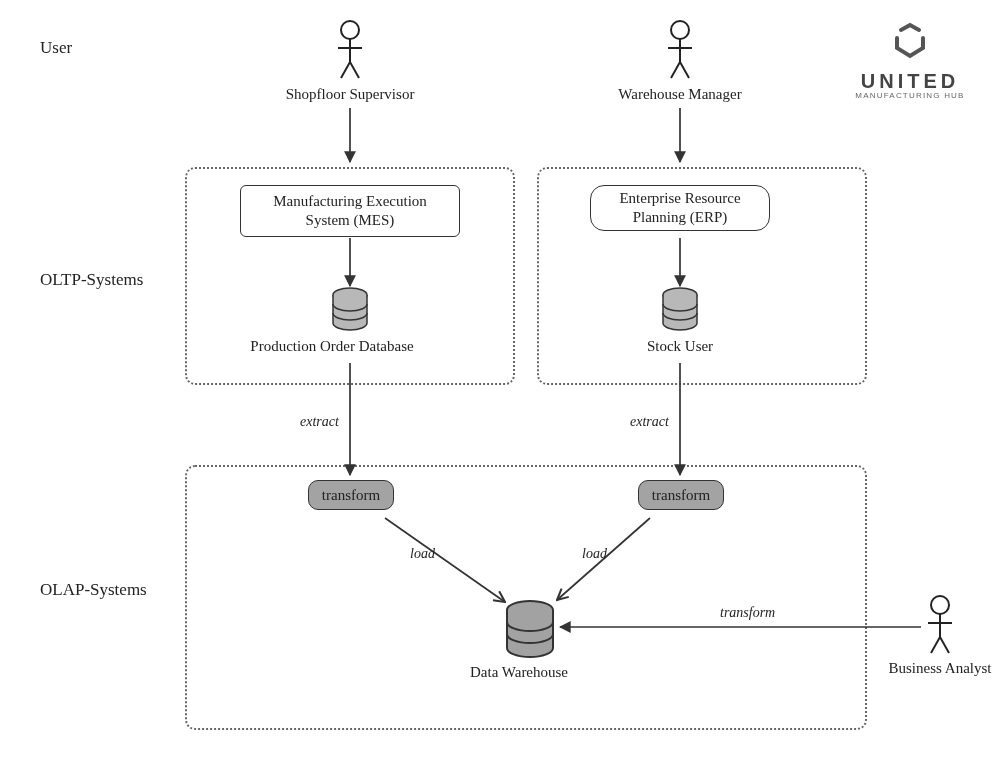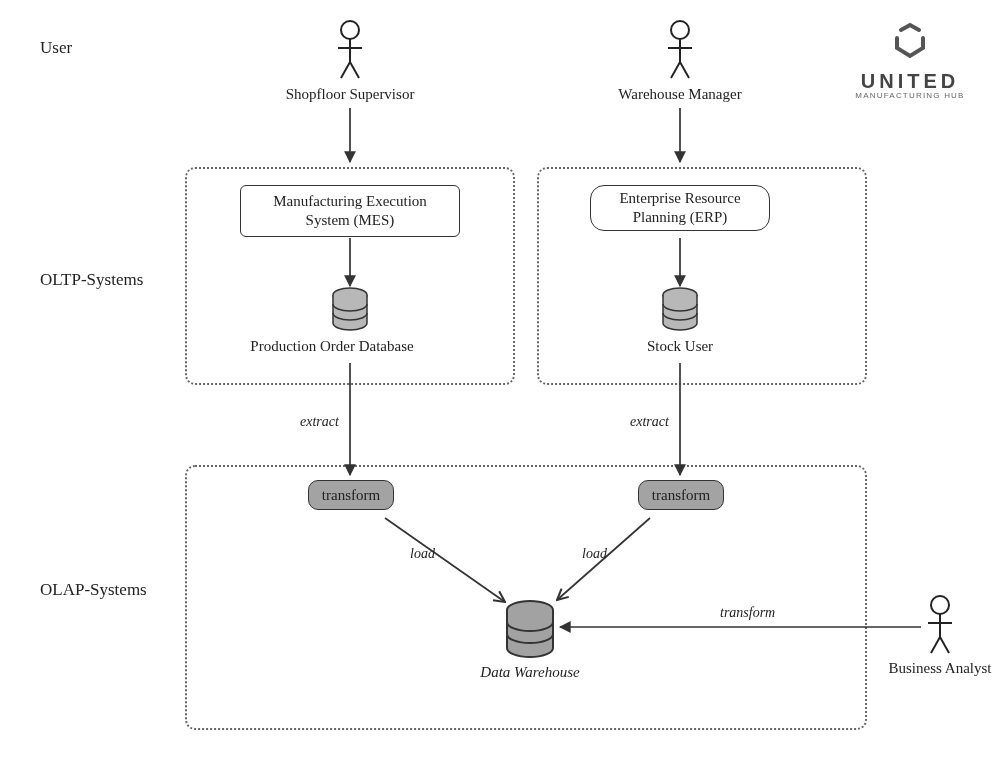--- a/index.html
+++ b/index.html
@@ -183,19 +183,19 @@
 <div class="abs node-label" style="left:227px; top:338px; width:210px;">Production Order Database</div>
 <div class="abs node-label" style="left:620px; top:338px; width:120px;">Stock User</div>
 
 <div class="abs small-node" style="left:308px; top:480px; width:86px; height:30px;">
   <span>transform</span>
 </div>
 <div class="abs small-node" style="left:638px; top:480px; width:86px; height:30px;">
   <span>transform</span>
 </div>
 
-<div class="abs node-label" style="left:455px; top:664px; width:150px;font-style:italic;">Data Warehouse</div>
+<div class="abs node-label" style="left:444px; top:664px; width:150px;">Data Warehouse</div>
 
 <div class="abs edge-label" style="left:300px; top:414px;">extract</div>
 <div class="abs edge-label" style="left:630px; top:414px;">extract</div>
 <div class="abs edge-label" style="left:410px; top:546px;">load</div>
 <div class="abs edge-label" style="left:582px; top:546px;">load</div>
 <div class="abs edge-label" style="left:720px; top:605px;">transform</div>
 
 </body></html>

